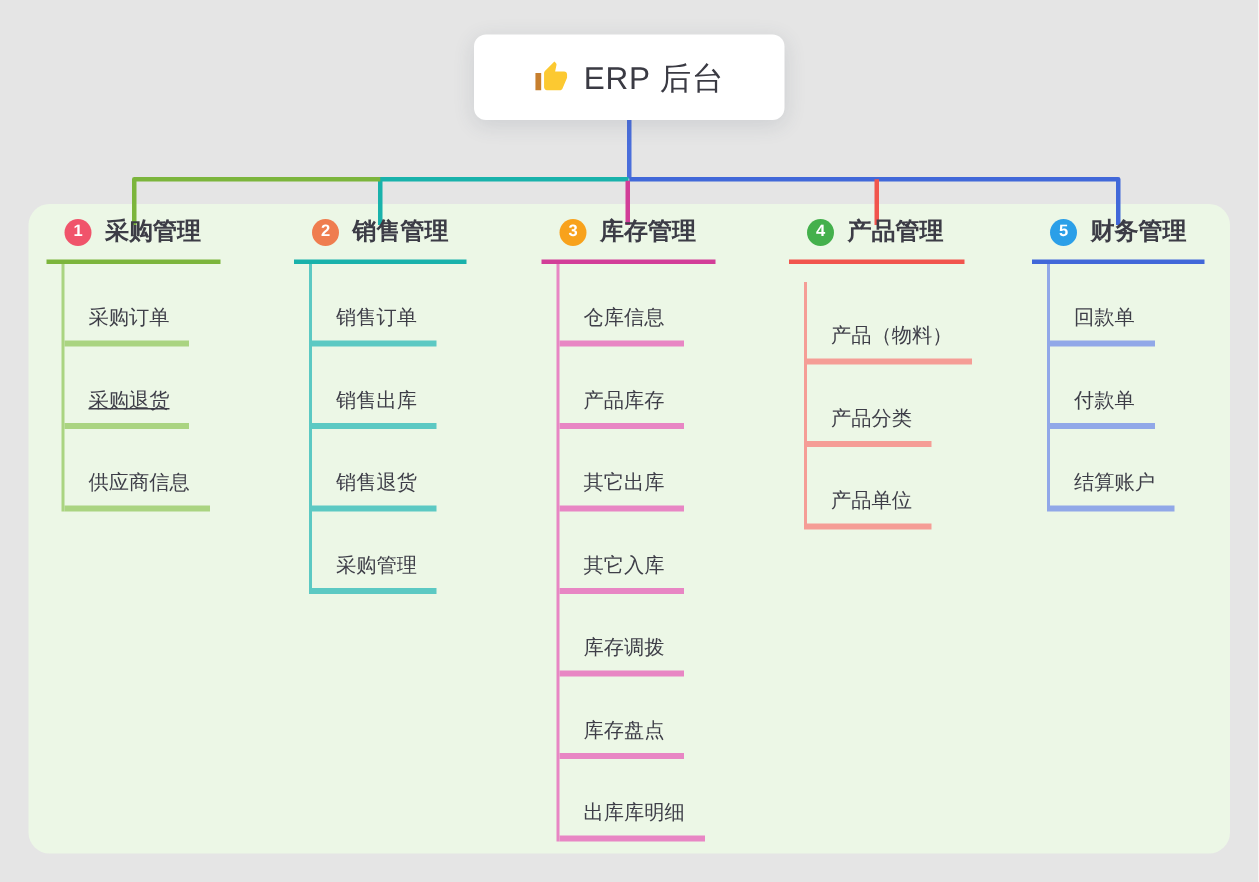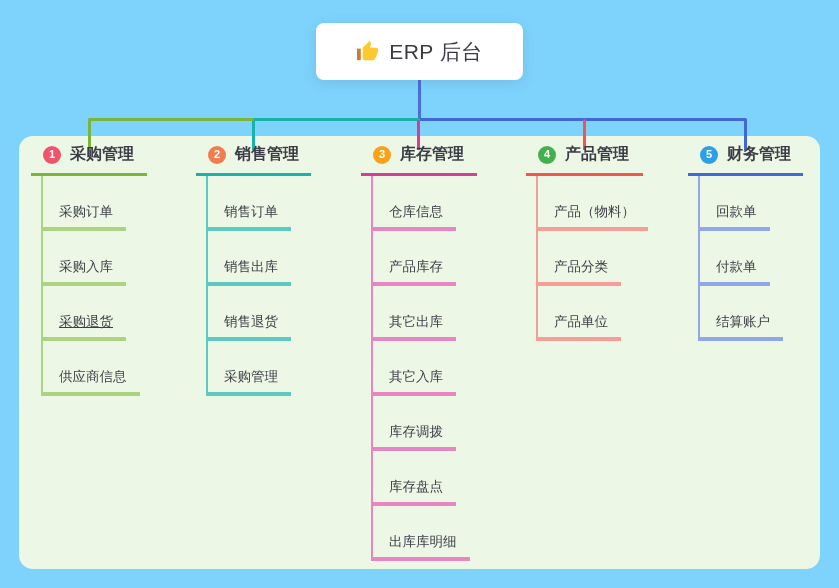--- a/index.html
+++ b/index.html
@@ -1,17 +1,17 @@
 <!DOCTYPE html>
 <html><head>
 <meta charset="utf-8">
 <style>
   html,body{margin:0;padding:0;background:#ffffff;}
   body{font-family:"Liberation Sans","DejaVu Sans",sans-serif;}
-  #stage{position:relative;width:839px;height:588px;overflow:hidden;background:#7dd3fc;}
+  #stage{position:relative;width:839px;height:588px;overflow:hidden;background:#e5e5e5;}
 
   
   #panel{position:absolute;left:19px;top:136px;width:801px;height:433px;
          background:#ecf7e6;border-radius:14px;}
 
   
   #wires{position:absolute;left:0;top:0;width:839px;height:588px;pointer-events:none;}
 
   
   #root-node{position:absolute;left:316px;top:23px;width:207px;height:57px;
@@ -58,23 +58,20 @@
   </div>
 
     <div class="branch" style="left: 31px;">
       <div class="branch-header" style="width: 116px; border-bottom-color: rgb(124, 181, 60);">
         <span class="badge" style="background: rgb(240, 84, 107);">1</span>
         <span class="branch-label">采购管理</span>
       </div>
       <div class="children" style="border-left-color: rgb(170, 212, 129);">
         <div class="child-row">
           <span class="child-node" style="border-bottom-color: rgb(170, 212, 129);">采购订单</span>
-        </div>
-        <div class="child-row">
-          <span class="child-node" style="border-bottom-color: rgb(170, 212, 129);">采购入库</span>
         </div>
         <div class="child-row">
           <span class="child-node" style="border-bottom-color: rgb(170, 212, 129); text-decoration: underline;">采购退货</span>
         </div>
         <div class="child-row">
           <span class="child-node" style="border-bottom-color: rgb(170, 212, 129);">供应商信息</span>
         </div>
       </div>
     </div>
 
@@ -127,21 +124,21 @@
           <span class="child-node" style="border-bottom-color: rgb(232, 134, 196);">出库库明细</span>
         </div>
       </div>
     </div>
 
     <div class="branch" style="left: 526px;">
       <div class="branch-header" style="width: 117px; border-bottom-color: rgb(241, 85, 77);">
         <span class="badge" style="background: rgb(68, 176, 76);">4</span>
         <span class="branch-label">产品管理</span>
       </div>
-      <div class="children" style="border-left-color: rgb(245, 157, 150);">
+      <div class="children" style="border-left-color: rgb(245, 157, 150); margin-top: 12px;">
         <div class="child-row">
           <span class="child-node" style="border-bottom-color: rgb(245, 157, 150);">产品（物料）</span>
         </div>
         <div class="child-row">
           <span class="child-node" style="border-bottom-color: rgb(245, 157, 150); font-family: Liberation Mono, monospace;">产品分类</span>
         </div>
         <div class="child-row">
           <span class="child-node" style="border-bottom-color: rgb(245, 157, 150);">产品单位</span>
         </div>
       </div>

